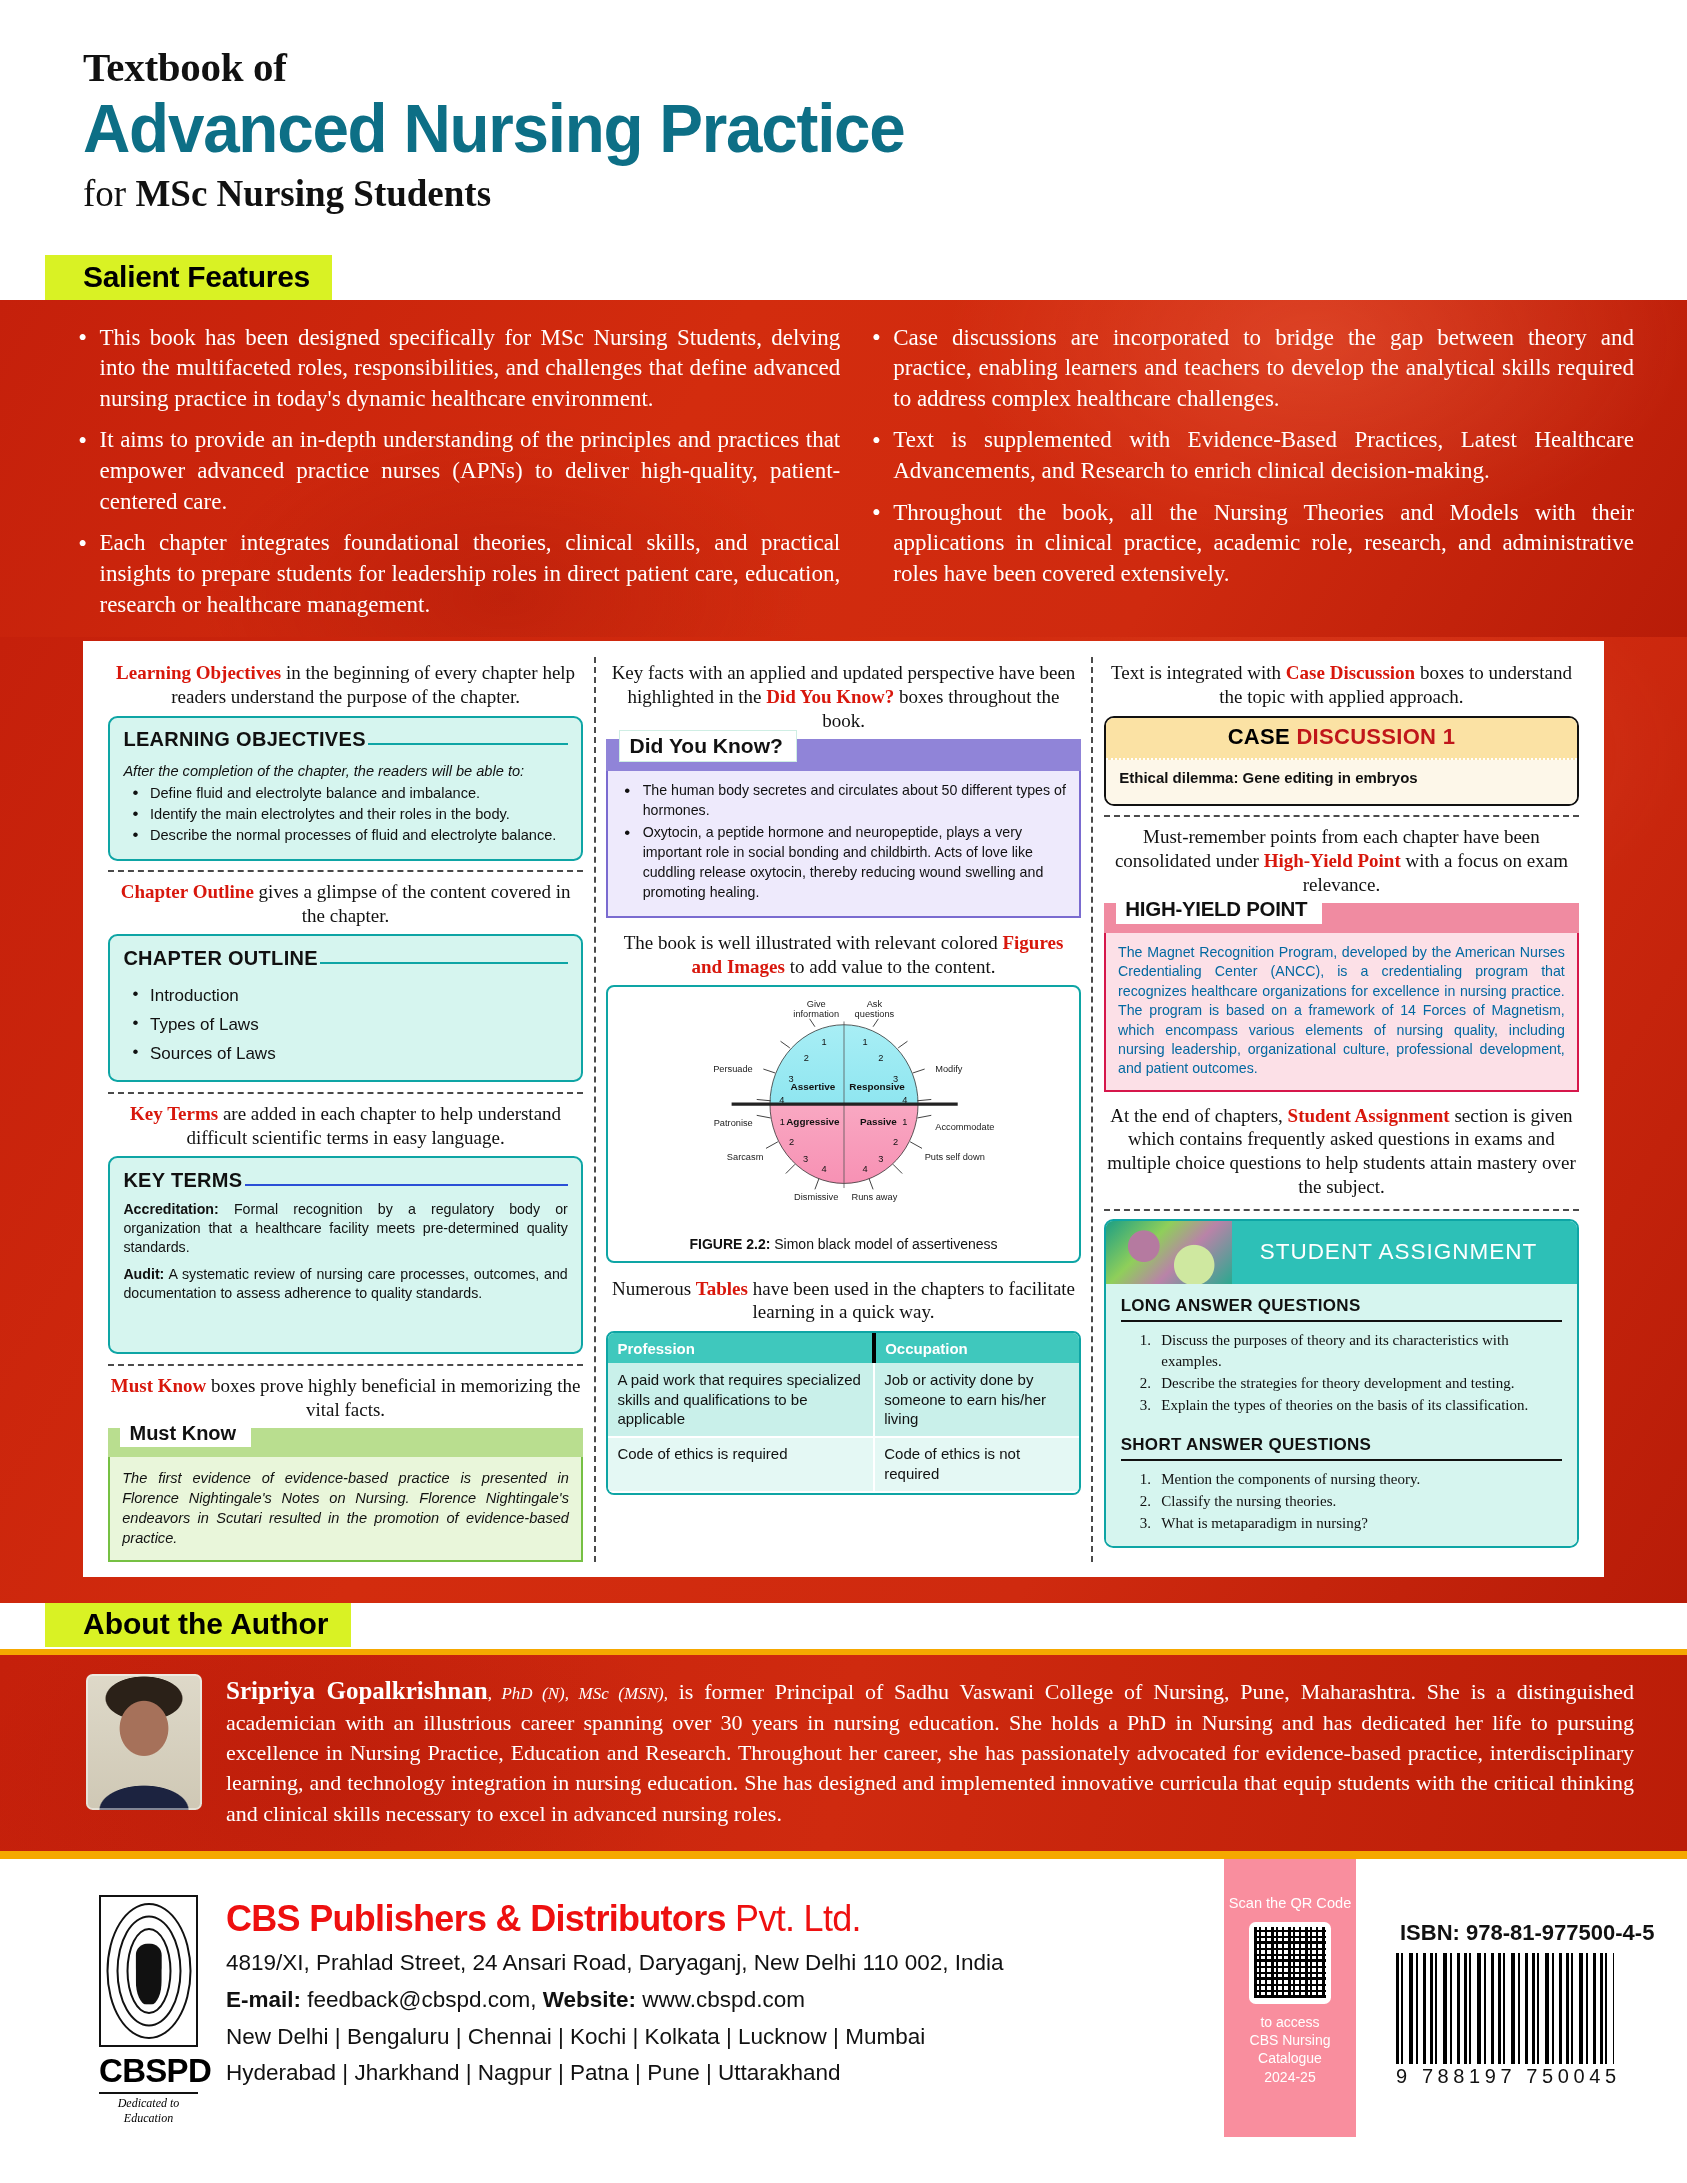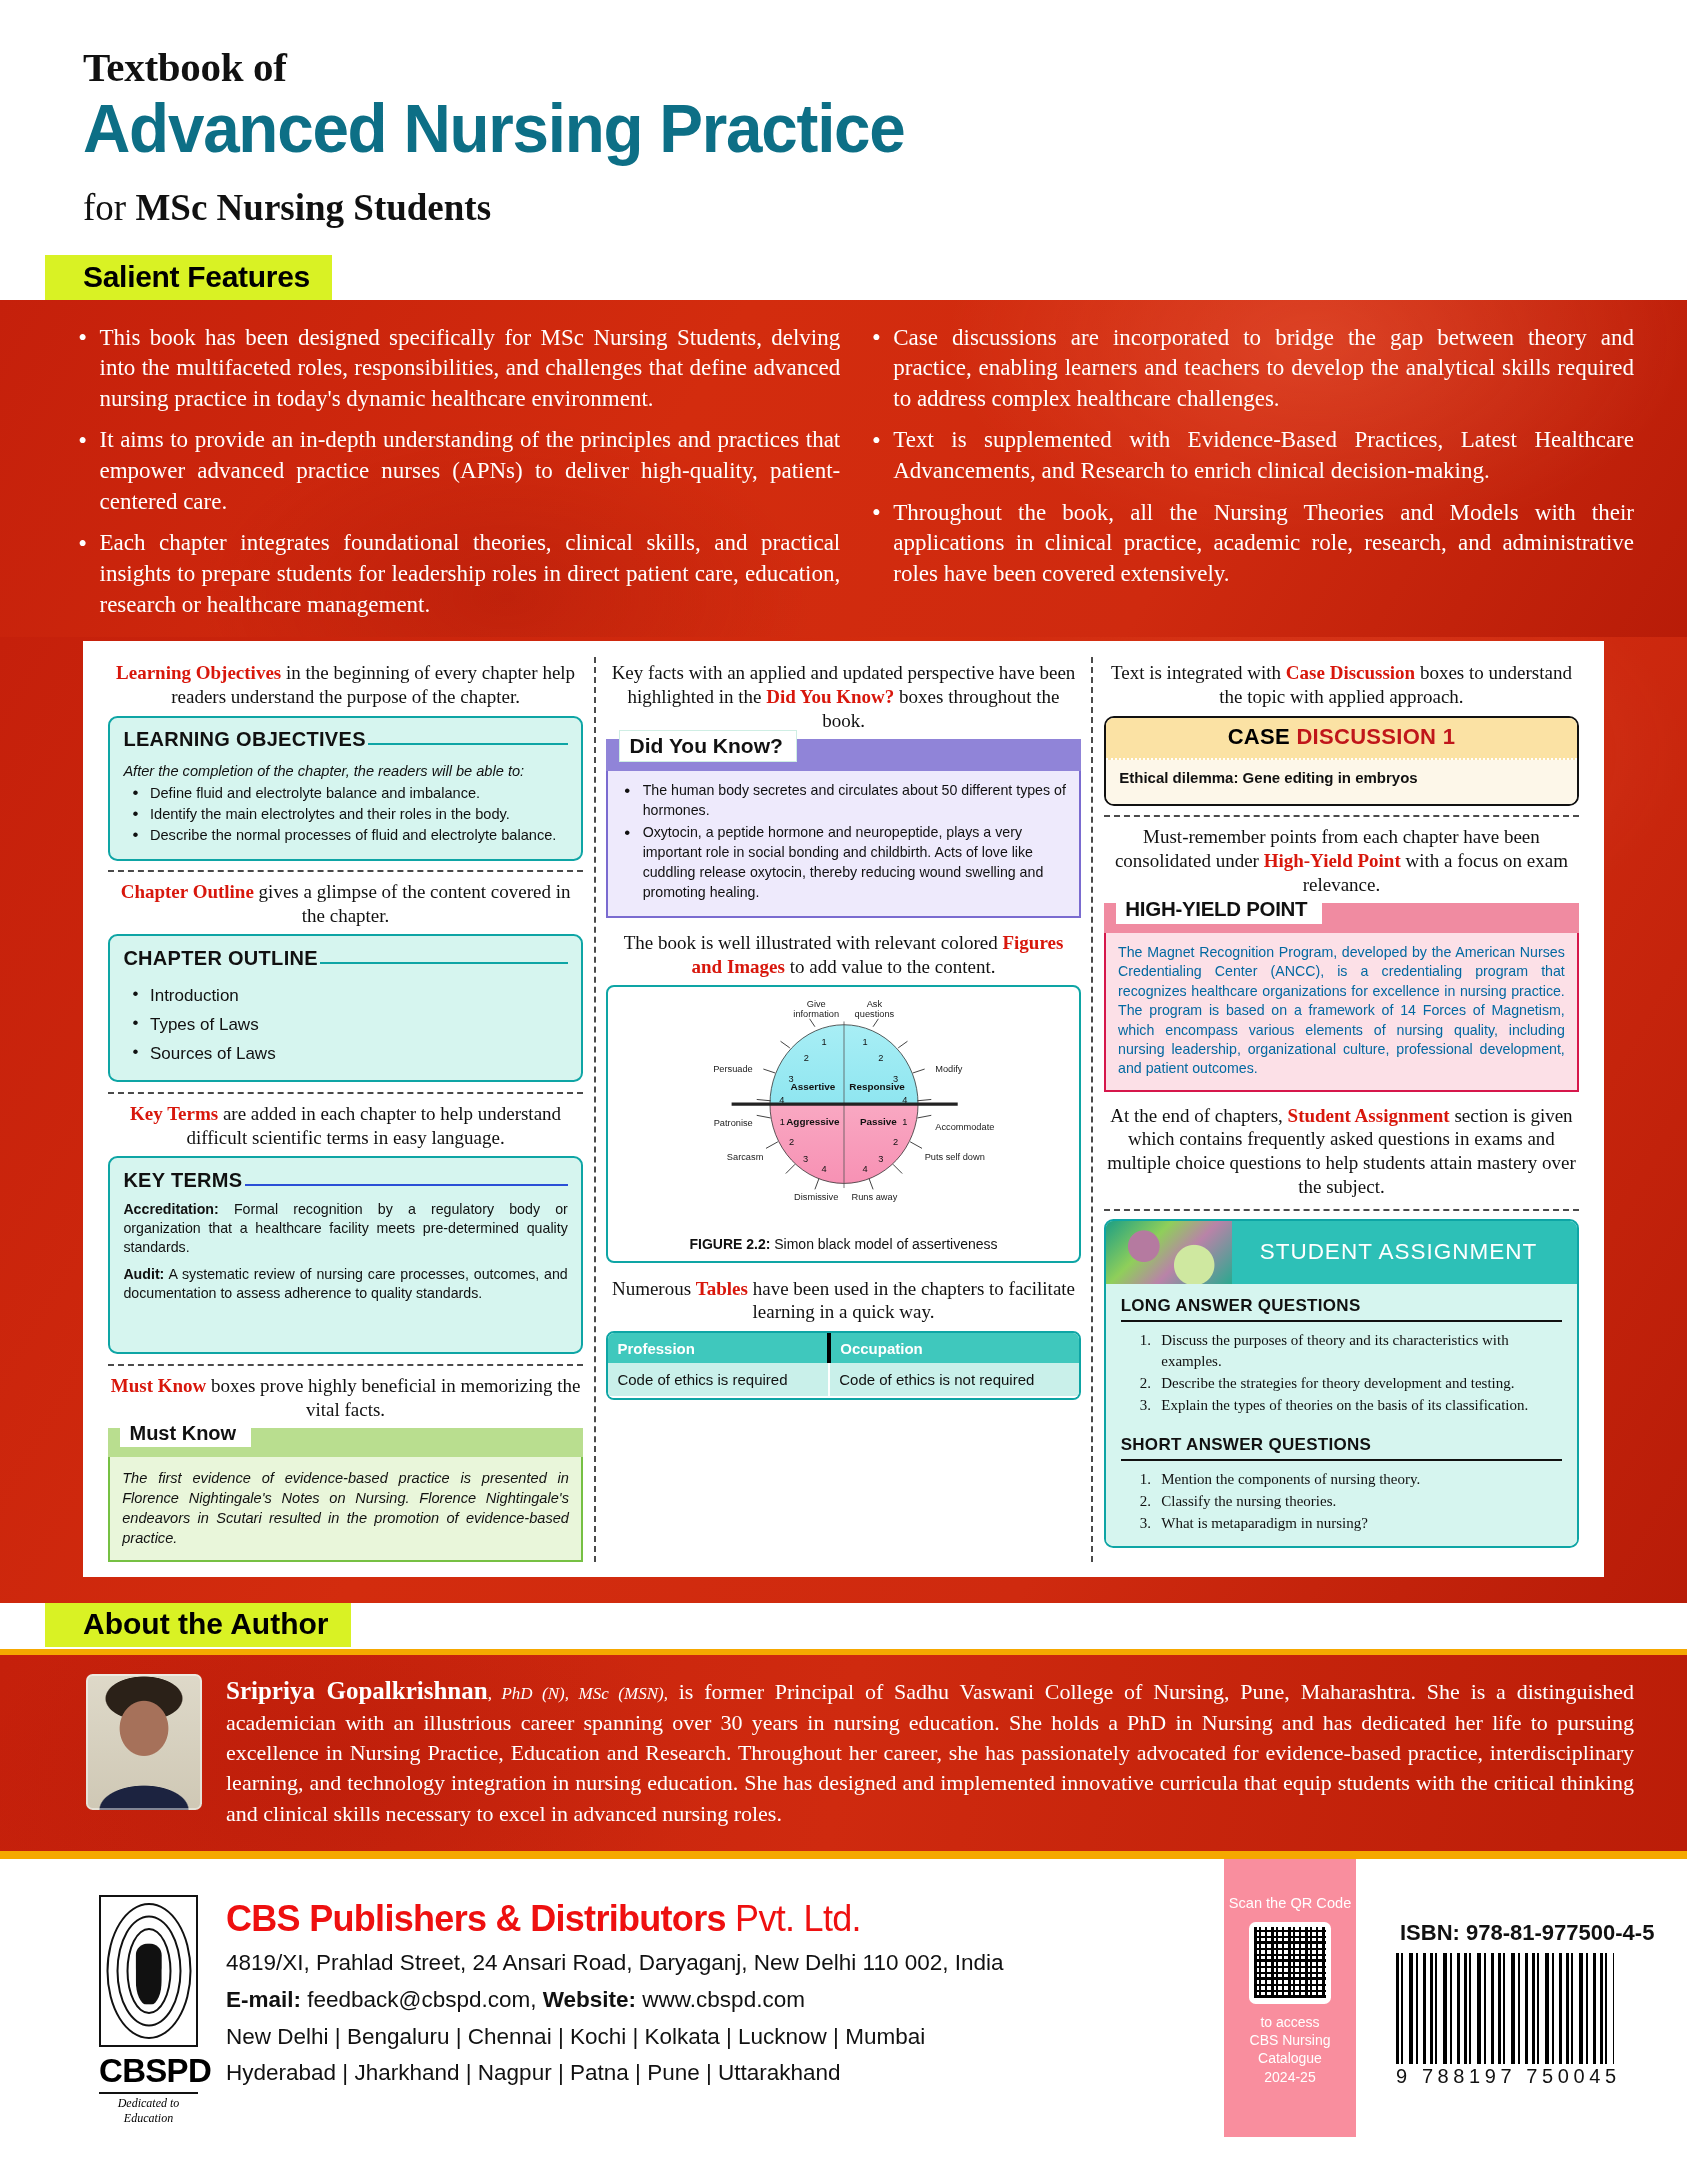--- a/index.html
+++ b/index.html
@@ -7,21 +7,21 @@
   body {
     width: 1687px; height: 2183px;
     font-family: "Liberation Serif", serif;
     position: relative; overflow: hidden;
   }
 
   
   .titleblock { padding: 46px 0 0 83px; background:#fff; height: 255px; }
   .t-small { font-family:"Liberation Serif", serif; font-weight:700; font-size:41px; color:#111; letter-spacing:-0.3px; line-height:1.05; }
   .t-main { font-family:"Liberation Sans", sans-serif; font-weight:700; font-size:69px; color:#0d6f86; letter-spacing:-1.3px; line-height:1.12; margin-top:1.3px; transform: scaleX(0.95); transform-origin: left center;}
-  .t-for { font-family:"Liberation Serif", serif; font-size:37px; color:#111; margin-top:18px; }
+  .t-for { font-family:"Liberation Serif", serif; font-size:37px; color:#111; margin-top:4px; }
   .t-for b { font-weight:700; }
 
   
   .sf-tagwrap { position:relative; height:45px; }
   .sf-tag {
     position:absolute; left:45px; top:0; background:#d9f224;
     padding:4.6px 22.5px 6px 38px; font-family:"Liberation Sans", sans-serif;
     font-weight:700; font-size:30px; color:#000; letter-spacing:-0.3px;
   }
 
@@ -421,20 +421,24 @@
     <div class="tblbox">
       <table class="ftbl">
         <thead>
           <tr>
             <th>Profession</th>
             <th>Occupation</th>
           </tr>
         </thead>
         <tbody>
           <tr>
+            <td>A paid work that requires specialized skills and qualifications to be applicable</td>
+            <td>Job or activity done by someone to earn his/her living</td>
+          </tr>
+          <tr>
             <td>Code of ethics is required</td>
             <td>Code of ethics is not required</td>
           </tr>
         </tbody>
       </table>
     </div>
   </div>
 
   <div class="pcol">
 

